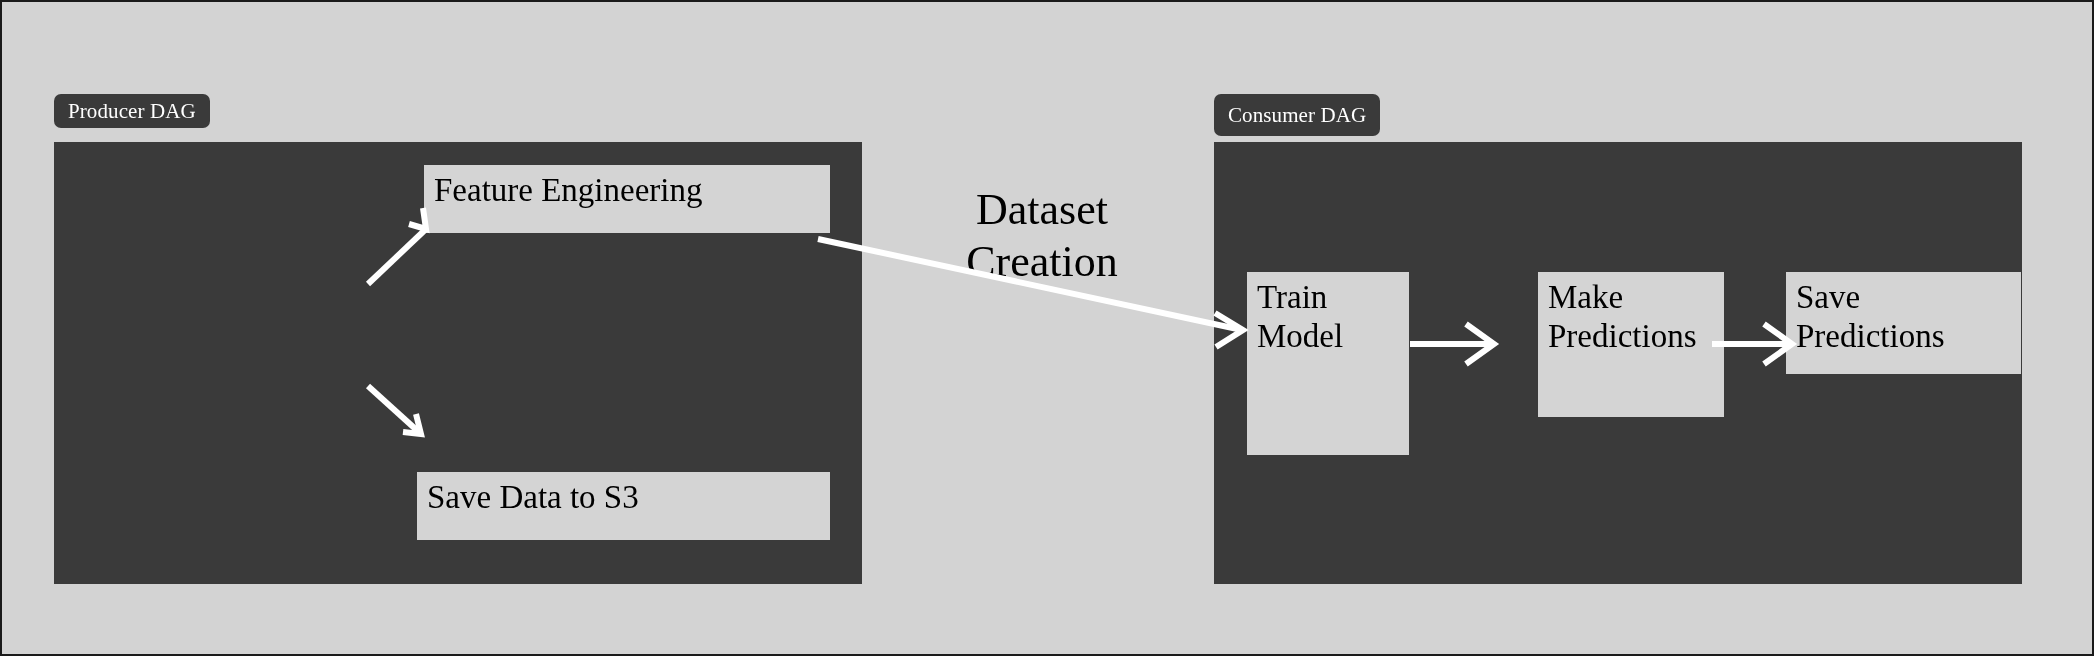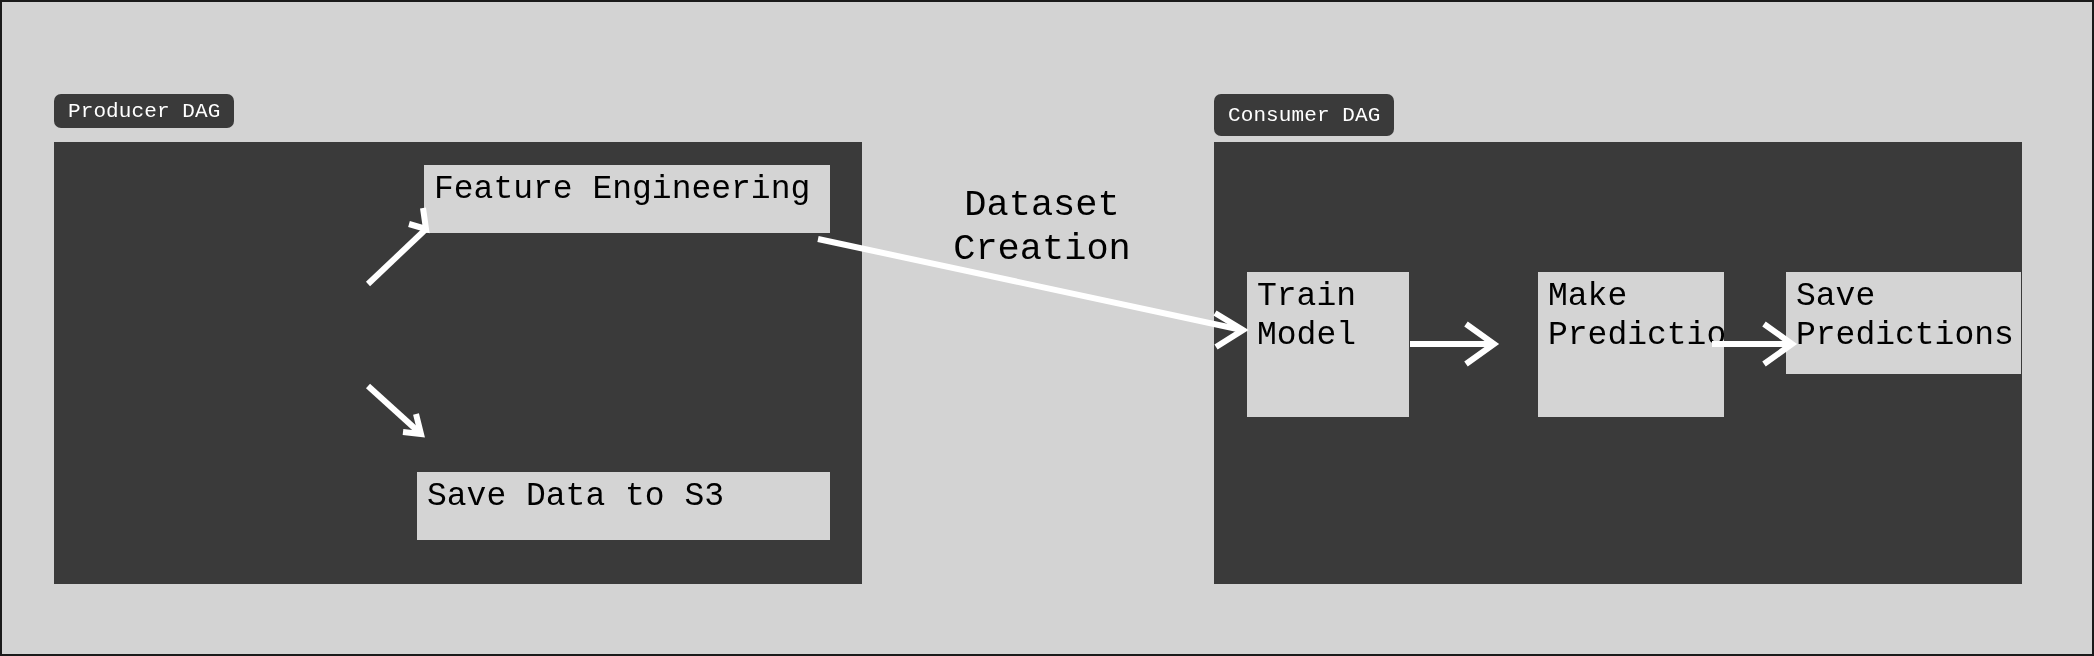--- a/index.html
+++ b/index.html
@@ -9,21 +9,21 @@
     background: #ffffff;
   }
   #canvas {
     position: relative;
     width: 2094px;
     height: 656px;
     background: #d3d3d3;
     box-sizing: border-box;
     border: 2px solid #1a1a1a;
     overflow: hidden;
-    font-family: Liberation Mono, monospace;
+    font-family: Liberation Serif, serif;
   }
   .dag-panel {
     position: absolute;
     background: #3a3a3a;
     box-sizing: border-box;
   }
   .dag-pill {
     position: absolute;
     background: #3a3a3a;
     color: #ffffff;
@@ -48,21 +48,21 @@
     display: flex;
     flex-direction: column;
     justify-content: flex-start;
     align-items: flex-start;
     white-space: pre-line;
     overflow: hidden;
   }
   .edge-label {
     position: absolute;
     color: #000000;
-    font-size: 37px;
+    font-size: 44px;
     line-height: 1.18;
     text-align: center;
     white-space: pre-line;
   }
   svg.arrows {
     position: absolute;
     left: 0;
     top: 0;
     width: 2094px;
     height: 656px;
@@ -86,21 +86,21 @@
 
 
   <div class="node" style="left:422px; top:163px; width:406px; height:68px;">Feature Engineering</div>
 
   <div class="node" style="left:415px; top:430px; width:413px; height:68px;margin-top:40px;">Save Data to S3</div>
 
   <div class="dag-pill" style="left:1212px; top:92px; height:42px;">Consumer DAG</div>
 
   <div class="dag-panel" style="left:1212px; top:140px; width:808px; height:442px;"></div>
 
-  <div class="node" style="left:1245px; top:270px; width:162px; height:145px;">Train
+  <div class="node" style="left:1245px; top:270px; width:162px; height:183px;">Train
 Model</div>
 
   <div class="node" style="left:1536px; top:270px; width:186px; height:145px;">Make
 Predictions</div>
 
   <div class="node" style="left:1784px; top:270px; width:235px; height:102px;">Save
 Predictions</div>
 
   <div class="edge-label" style="left:930px; top:182px; width:220px;">Dataset
 Creation</div>

